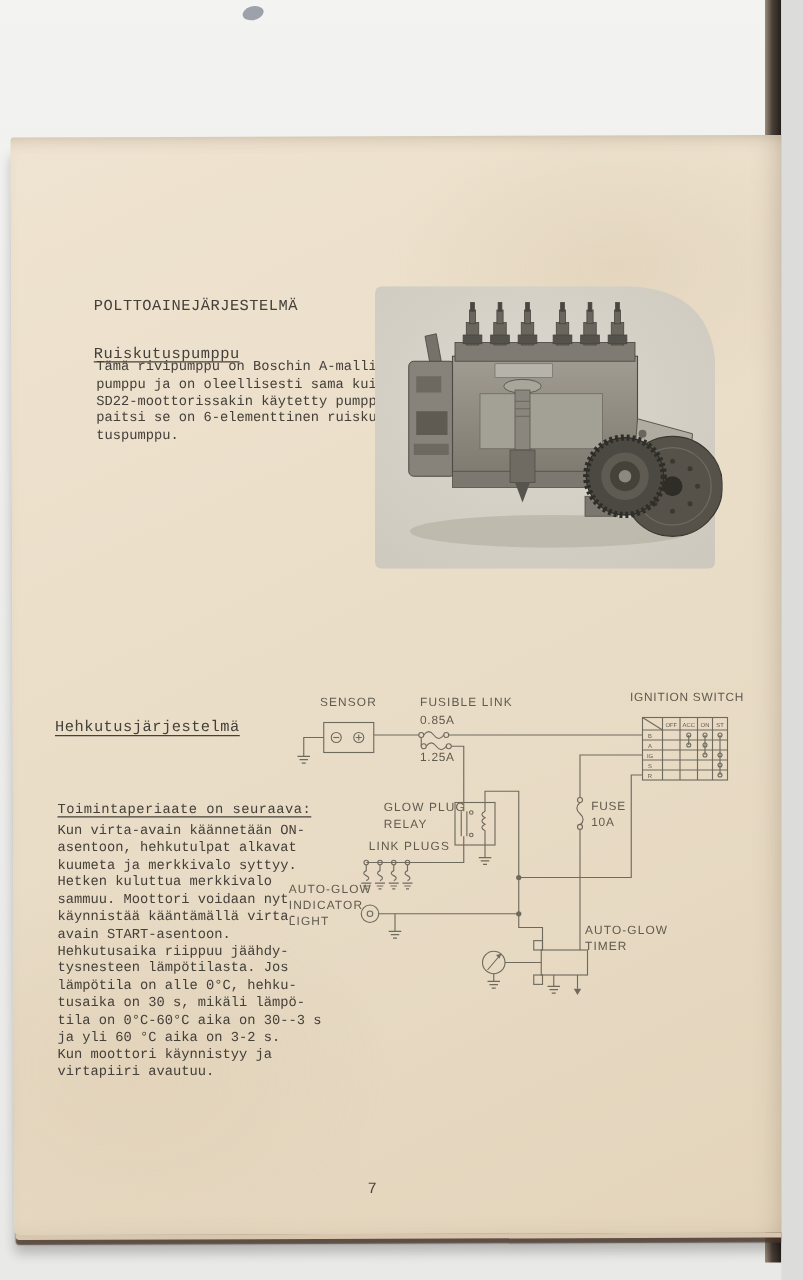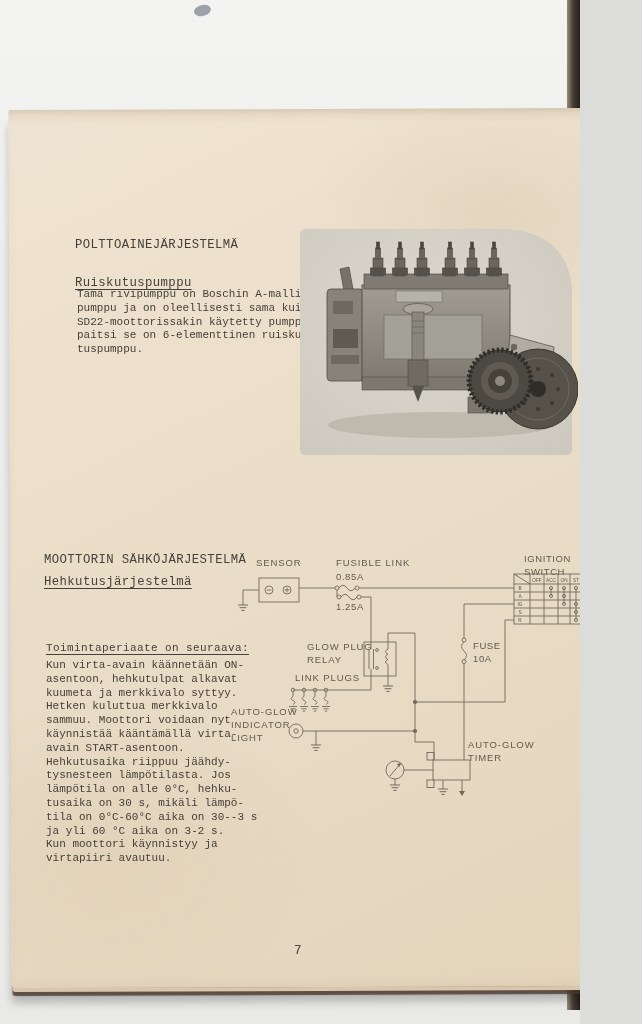--- a/index.html
+++ b/index.html
@@ -1,16 +1,16 @@
 <!DOCTYPE html>
 <html><head>
 <meta charset="utf-8">
 <style>
   html,body{margin:0;padding:0;background:#dcdcda;}
-  .scan{position:relative;width:580px;height:1024px;overflow:hidden;
+  .scan{position:relative;width:625px;height:1024px;overflow:hidden;
         background:linear-gradient(180deg,#f3f3f2 0%,#ededeb 40%,#e9e9e7 100%);
         font-family:"Liberation Sans",sans-serif;}
   .smudge{position:absolute;left:194px;top:5px;width:17px;height:11px;border-radius:60% 70% 60% 70%;
           background:#7f8591;opacity:.75;transform:rotate(-18deg);}
   .right-band{position:absolute;right:0;top:0;width:13px;height:1010px;
           background:linear-gradient(90deg,#9b8b7b 0%,#4a3f36 45%,#241f1a 100%);}
   .page{position:absolute;left:10px;top:109px;width:620px;height:878px;
         background:linear-gradient(155deg,#efe4d1 0%,#ead dc6 50%,#e9dcc5 55%,#e3d4bb 100%);
         background:linear-gradient(155deg,#efe4d1 0%,#e9dcc6 55%,#e3d4bb 100%);
         border-radius:2px 2px 4px 4px;transform:rotate(-0.2deg);
@@ -141,21 +141,20 @@
       <circle cx="238" cy="160" r="8" fill="#2f2d28"></circle>
       <rect x="168" y="168" width="26" height="16" fill="#7b776e" stroke="#4e4a43" stroke-width=".6"></rect>
       <circle cx="200" cy="152" r="31" fill="#4c4942" stroke="#2f2d28"></circle>
       <circle cx="200" cy="152" r="31" fill="none" stroke="#2f2d28" stroke-width="5" stroke-dasharray="2.3 2.3"></circle>
       <circle cx="200" cy="152" r="19" fill="#5f5b53"></circle>
       <circle cx="200" cy="152" r="12" fill="#454239"></circle>
       <circle cx="200" cy="152" r="5" fill="#8d897f"></circle>
     </svg>
   </div>
 
-  <div class="tw h-main" style="left:44px;top:553px;">MOOTTORIN SÄHKÖJÄRJESTELMÄ</div>
   <div class="tw h-sub" style="left:44px;top:575px;">Hehkutusjärjestelmä</div>
   <div class="tw h-sub" style="left:46px;top:642px;font-size:11px;">Toimintaperiaate on seuraava:</div>
   <div class="tw body" style="left:46px;top:659px;width:225px;">Kun virta-avain käännetään ON-
 asentoon, hehkutulpat alkavat
 kuumeta ja merkkivalo syttyy.
 Hetken kuluttua merkkivalo
 sammuu. Moottori voidaan nyt
 käynnistää kääntämällä virta-
 avain START-asentoon.
 Hehkutusaika riippuu jäähdy-
@@ -164,21 +163,21 @@
 tusaika on 30 s, mikäli lämpö-
 tila on 0°C-60°C aika on 30--3 s
 ja yli 60 °C aika on 3-2 s.
 Kun moottori käynnistyy ja
 virtapiiri avautuu.</div>
 
   <div class="dlabel" style="left:256px;top:557px;">SENSOR</div>
   <div class="dlabel" style="left:336px;top:557px;">FUSIBLE LINK</div>
   <div class="dlabel small" style="left:336px;top:571px;">0.85A</div>
   <div class="dlabel small" style="left:336px;top:601px;">1.25A</div>
-  <div class="dlabel" style="left:524px;top:553px;letter-spacing:.6px;">IGNITION SWITCH</div>
+  <div class="dlabel" style="left:504px;top:553px;letter-spacing:.6px;">IGNITION SWITCH</div>
   <div class="dlabel" style="left:307px;top:641px;">GLOW PLUG
 RELAY</div>
   <div class="dlabel" style="left:295px;top:672px;">LINK PLUGS</div>
   <div class="dlabel" style="left:231px;top:706px;">AUTO-GLOW
 INDICATOR
 LIGHT</div>
   <div class="dlabel small" style="left:473px;top:640px;">FUSE
 10A</div>
   <div class="dlabel" style="left:468px;top:739px;">AUTO-GLOW
 TIMER</div>

